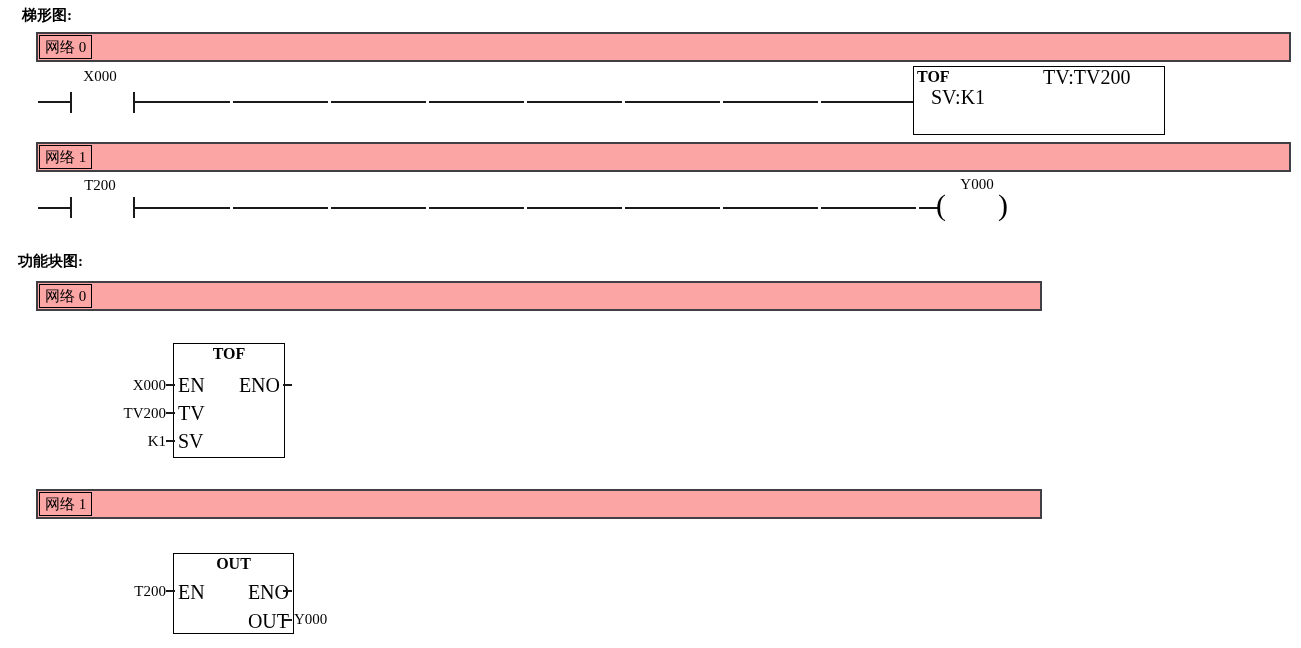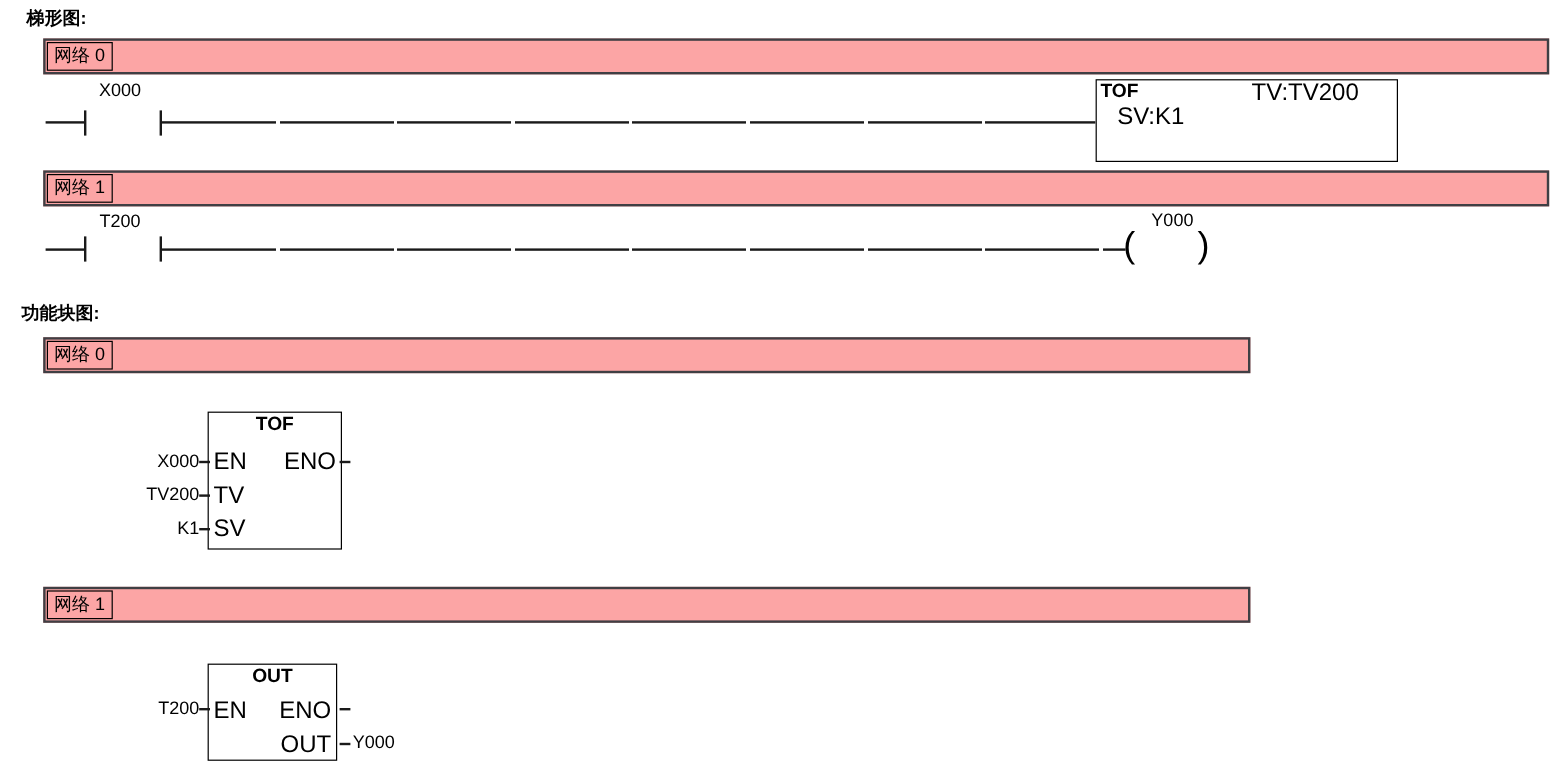--- a/index.html
+++ b/index.html
@@ -7,20 +7,21 @@
   body {
     font-family: "Liberation Sans", "DejaVu Sans", sans-serif;
     color: #000;
   }
   .canvas {
     position: relative;
     width: 1301px;
     height: 648px;
     background: #ffffff;
     overflow: hidden;
+    font-family: Liberation Serif, serif;
   }
   .section-label {
     position: absolute;
     font-size: 15px;
     font-weight: bold;
     white-space: nowrap;
   }
   .netbar {
     position: absolute;
     height: 30px;
@@ -154,21 +155,21 @@
   <div class="in-lbl" style="left:96px; top:404px;">TV200</div>
   <div class="hline" style="left:166px; top:412px; width:9px;"></div>
   <div class="in-lbl" style="left:96px; top:432px;">K1</div>
   <div class="hline" style="left:166px; top:440px; width:9px;"></div>
   <div class="hline" style="left:283px; top:384px; width:9px;"></div>
 
   <div class="netbar" style="left:36px; top:489px; width:1006px;">
     <span class="nettitle">网络 1</span>
   </div>
 
-  <div class="fblock" style="left:173px; top:553px; width:108px; height:81px;">
+  <div class="fblock" style="left:173px; top:553px; width:121px; height:81px;">
     <div class="blk-name">OUT</div>
     <span class="pin" style="left:4px; top:29px;">EN</span>
     <span class="pin right" style="right:4px; top:29px;">ENO</span>
     <span class="pin right" style="right:4px; top:58px;">OUT</span>
   </div>
 
   <div class="in-lbl" style="left:96px; top:582px;">T200</div>
   <div class="hline" style="left:166px; top:590px; width:9px;"></div>
   <div class="hline" style="left:283px; top:590px; width:9px;"></div>
   <div class="hline" style="left:283px; top:619px; width:9px;"></div>

